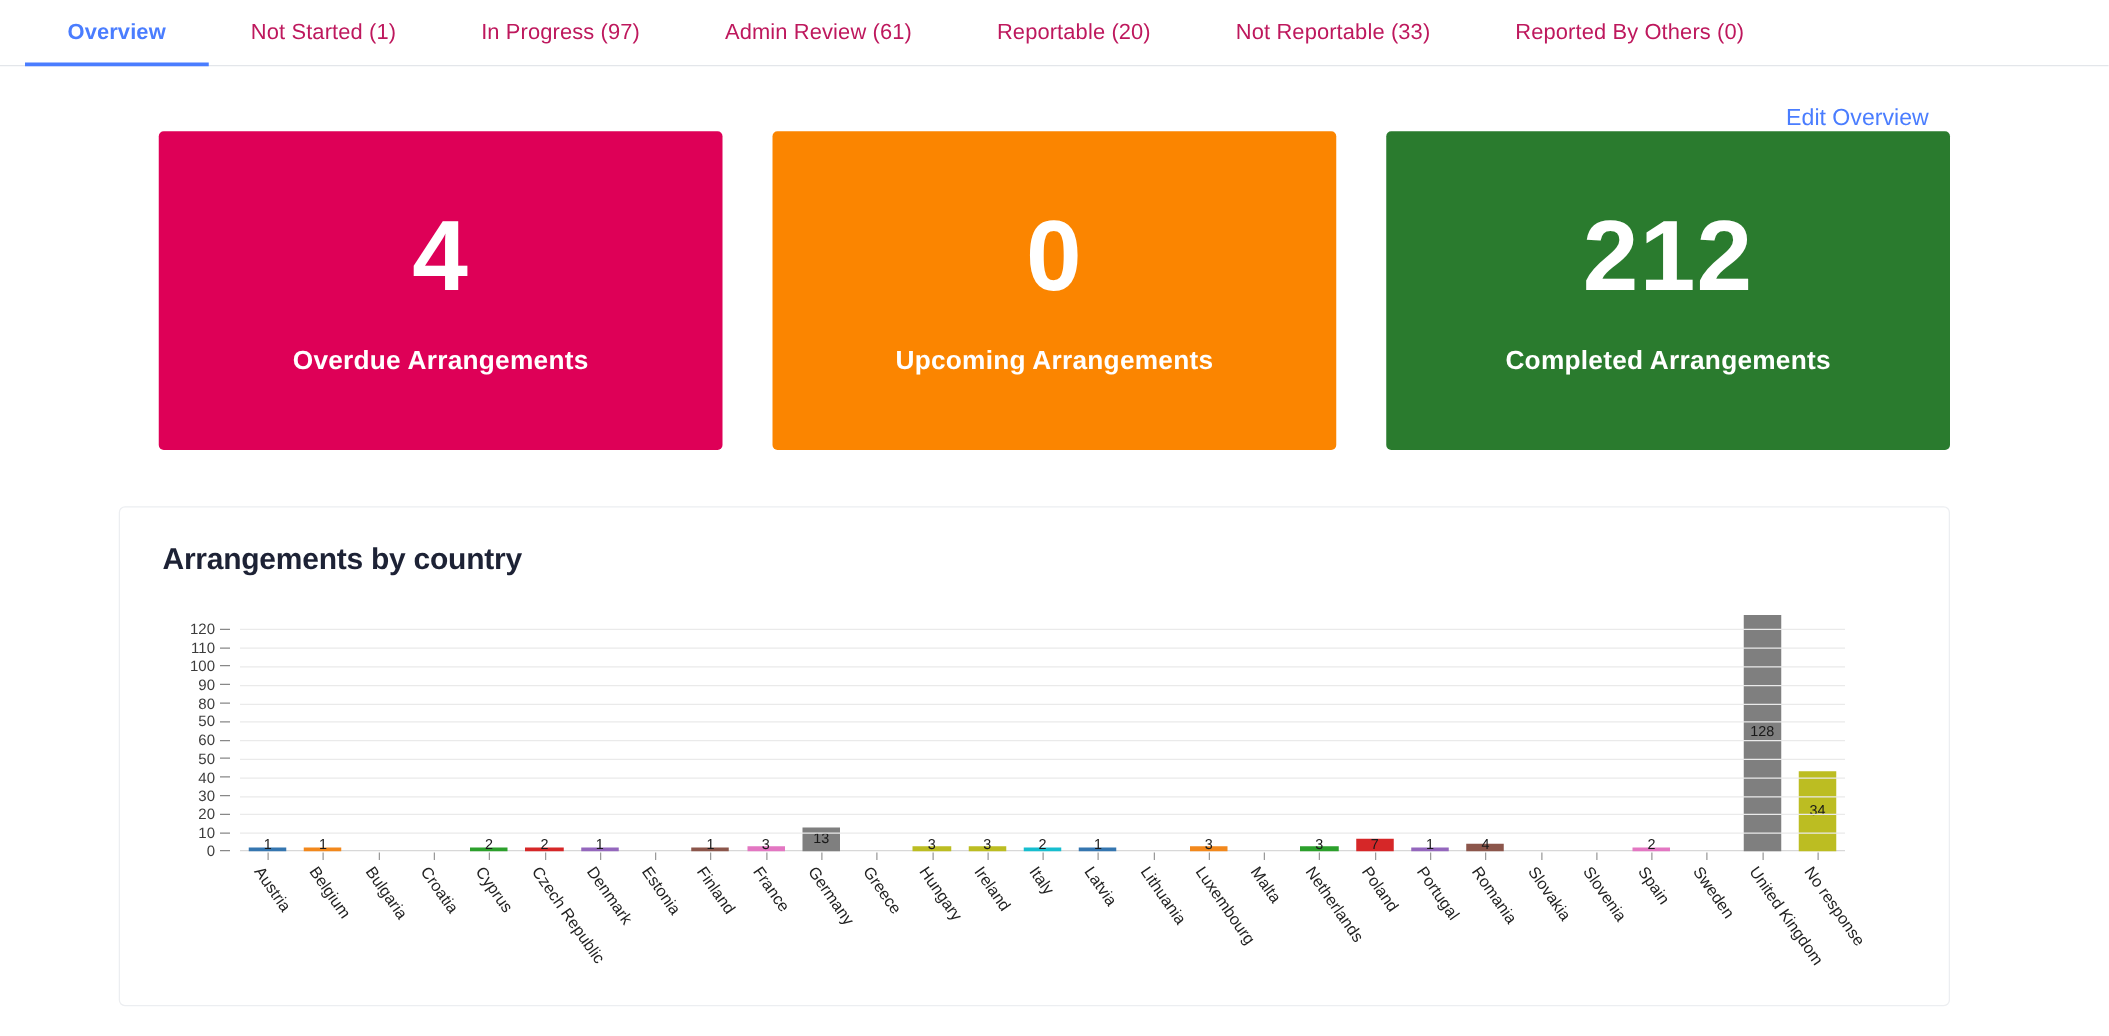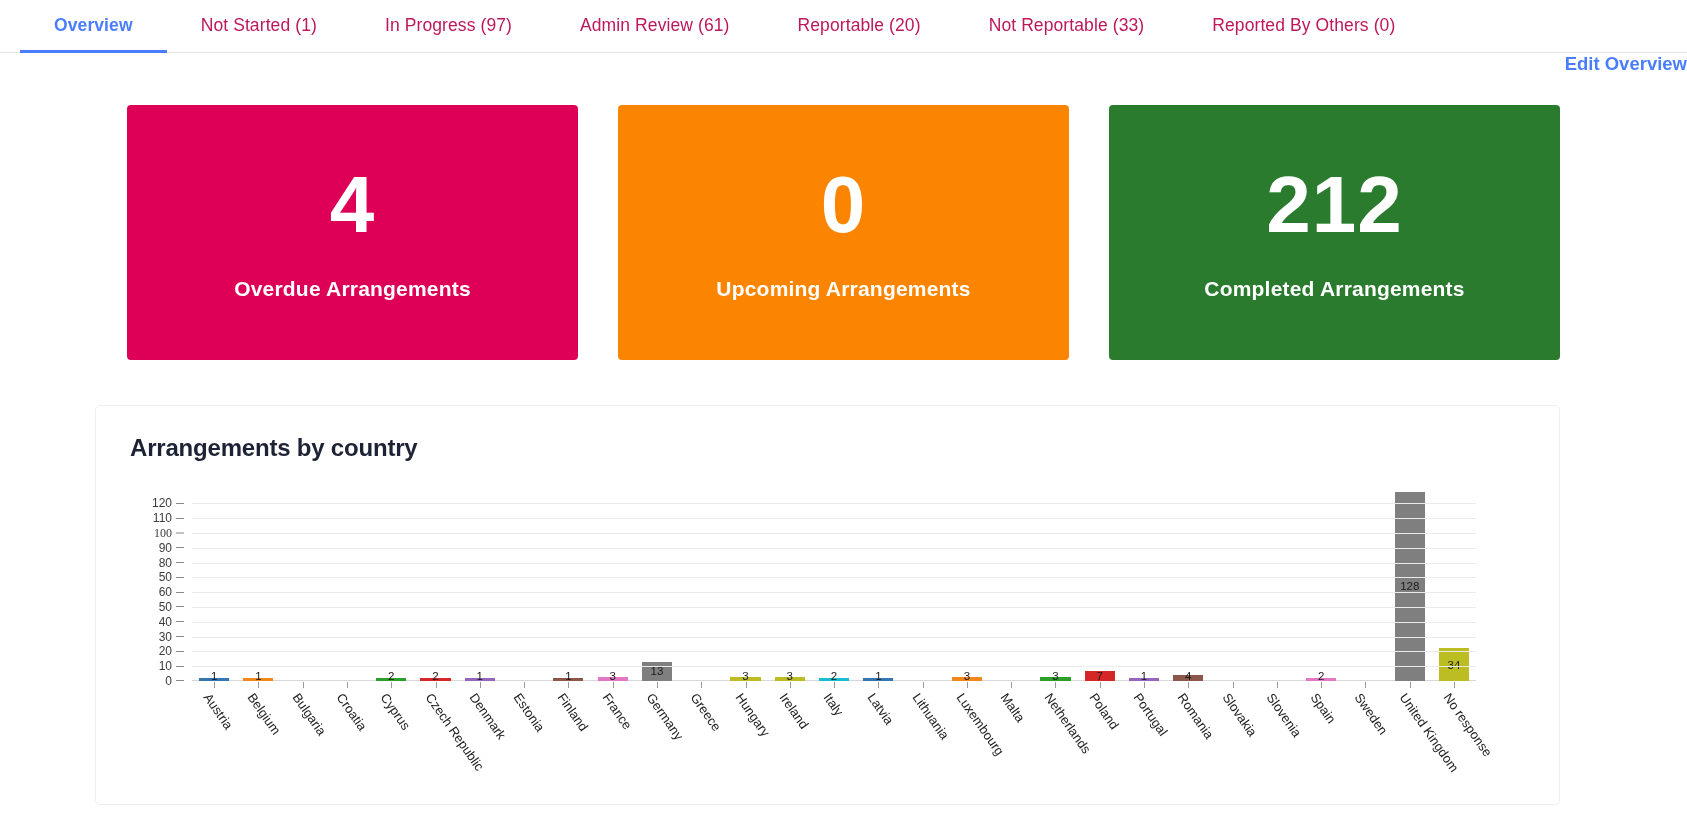--- a/index.html
+++ b/index.html
@@ -37,23 +37,23 @@
   .tab.active {
     color: #4a7dff;
     font-weight: 700;
     border-bottom-color: #4a7dff;
   }
 
   
   .editrow {
     height: 52px;
     display: flex;
-    align-items: flex-start;
+    align-items: flex-end;
     justify-content: flex-end;
-    font-weight: bold;
+    padding-right: 144px;
   }
   .edit-link {
     color: #4a7dff;
     font-size: 18.5px;
     text-decoration: none;
     cursor: pointer;
   }
 
   
   .cards {
@@ -259,21 +259,21 @@
         <div class="ytick" style="top: 185px;"><span>0</span><span class="dash"></span></div>
         <div class="ytick" style="top: 170.2px;"><span>10</span><span class="dash"></span></div>
         <div class="ytick" style="top: 155.4px;"><span>20</span><span class="dash"></span></div>
         <div class="ytick" style="top: 140.6px;"><span>30</span><span class="dash"></span></div>
         <div class="ytick" style="top: 125.8px;"><span>40</span><span class="dash"></span></div>
         <div class="ytick" style="top: 111px;"><span>50</span><span class="dash"></span></div>
         <div class="ytick" style="top: 96.2px;"><span>60</span><span class="dash"></span></div>
         <div class="ytick" style="top: 81.4px;"><span>50</span><span class="dash"></span></div>
         <div class="ytick" style="top: 66.6px;"><span>80</span><span class="dash"></span></div>
         <div class="ytick" style="top: 51.8px;"><span>90</span><span class="dash"></span></div>
-        <div class="ytick" style="top: 37px; font-family: Liberation Serif, serif;"><span>100</span><span class="dash"></span></div>
+        <div class="ytick" style="top: 37px;"><span>100</span><span class="dash"></span></div>
         <div class="ytick" style="top: 22.2px;"><span>110</span><span class="dash"></span></div>
         <div class="ytick" style="top: 7.4px;"><span>120</span><span class="dash"></span></div>
       </div>
     <div class="plot" id="plot">
       <div class="baseline"></div>
       <div class="bars" id="bars">
           <div class="bar-slot">
             <div class="bar" style="height: 3px; background: rgb(53, 118, 176);">
               <span class="bar-val above">1</span>
             </div>
@@ -389,21 +389,21 @@
           </div>
           <div class="bar-slot">
             <div class="bar" style="height: 0px; background: rgb(127, 127, 127);"></div>
           </div>
           <div class="bar-slot">
             <div class="bar" style="height: 189.44px; background: rgb(127, 127, 127);">
               <span class="bar-val inside">128</span>
             </div>
           </div>
           <div class="bar-slot">
-            <div class="bar" style="height: 33px; background: rgb(188, 189, 34);">
+            <div class="bar" style="height: 64px; background: rgb(188, 189, 34);">
               <span class="bar-val inside">34</span>
             </div>
           </div>
         </div>
     <div class="gridline" style="top: 170.2px;"></div>
         <div class="gridline" style="top: 155.4px;"></div>
         <div class="gridline" style="top: 140.6px;"></div>
         <div class="gridline" style="top: 125.8px;"></div>
         <div class="gridline" style="top: 111px;"></div>
         <div class="gridline" style="top: 96.2px;"></div>

